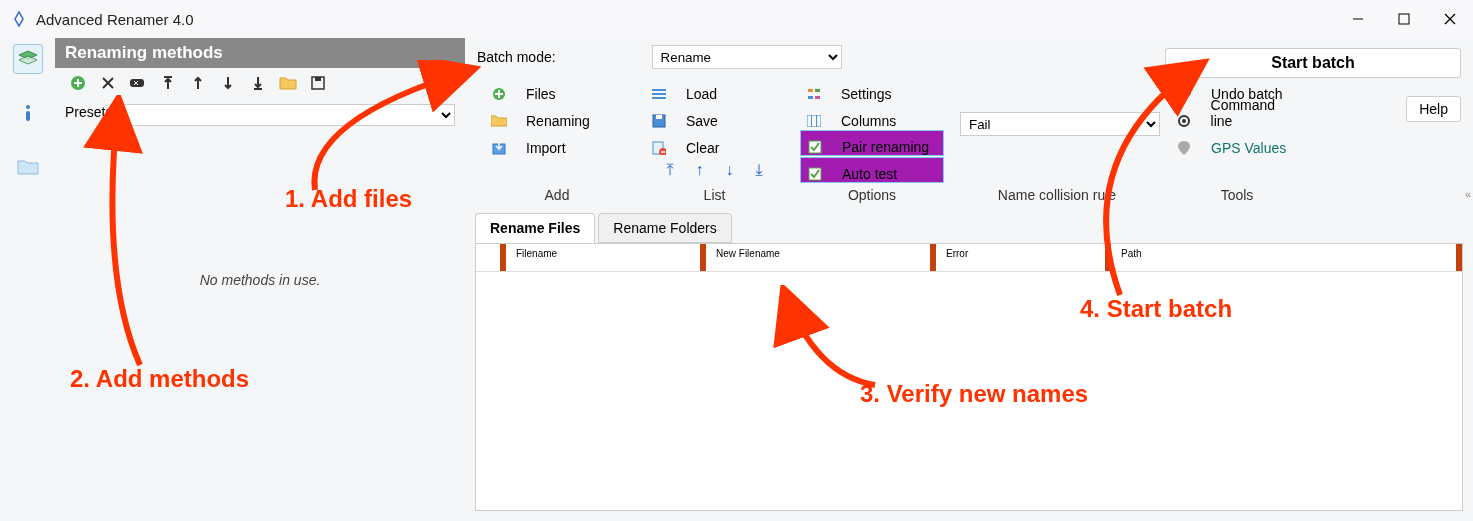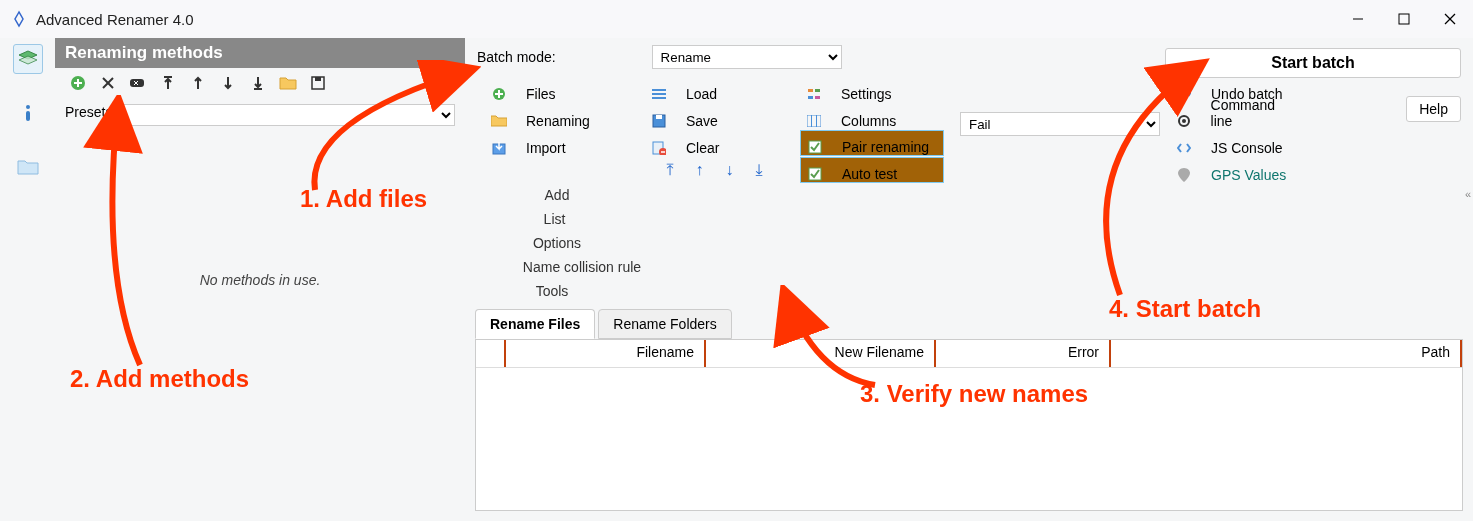--- a/index.html
+++ b/index.html
@@ -36,44 +36,44 @@
 
 .ribbon { display: flex; padding: 4px 0 0 12px; gap: 0; }
 .rib-group { display: flex; flex-direction: column; padding: 0 8px; }
 
 .batch-row { display: flex; align-items: center; gap: 4px; height: 26px; margin-bottom: 2px; }
 .batch-row label { margin-right: 8px; }
 .batch-row select { height: 24px; width: 190px; border: 1px solid #ccc; background: #fff; padding-left: 4px; }
 
 .rib-items { display: flex; flex-direction: column; gap: 1px; }
 .rib-item { display: flex; align-items: flex-end; gap: 19px; height: 26px; padding: 0 6px; cursor: pointer; }
-.rib-item.highlight { background: #a16207; border: 1px solid #7fcaf0; }
+.rib-item.highlight { background: #a21caf; border: 1px solid #7fcaf0; }
 .rib-item .ri-icon { width: 16px; height: 16px; display: flex; align-items: center; justify-content: center; }
 .rib-item.disabled { color: #0f766e; }
 
 .arrow-row { display: flex; gap: 22px; justify-content: center; margin-top: 4px; }
 .arrow-row span { font-size: 16px; color: #2266cc; }
 
 .collision-select { height: 24px; width: 200px; border: 1px solid #ccc; background: #fff; padding-left: 4px; margin-top: 36px; }
 
 .start-batch { position: absolute; right: 12px; top: 10px; width: 296px; height: 30px; background: #fff; border: 1px solid #ccc; border-radius: 3px; font-weight: bold; font-size: 16px; }
 .help-btn { position: absolute; right: 12px; top: 58px; background: #fff; border: 1px solid #ccc; border-radius: 3px; padding: 4px 12px; font-size: 14px; }
 
-.ribbon-labels { display: flex; padding-left: 12px; flex-direction: column; }
+.ribbon-labels { display: flex; padding-left: 12px; }
 .ribbon-labels span { text-align: center; font-size: 14px; color: #333; padding: 4px 0; }
 
 
 .tabs { display: flex; padding-left: 10px; margin-top: 6px; }
 .tabs .tab { padding: 6px 14px; border: 1px solid #ccc; background: #f0f0f0; border-radius: 4px 4px 0 0; margin-right: 3px; }
 .tabs .tab.active { background: #fff; font-weight: bold; border-bottom: 1px solid #fff; }
 
 
 .table-wrap { flex: 1; margin: 0 10px 10px 10px; background: #fff; border: 1px solid #ccc; }
 .table-header { display: flex; height: 28px; border-bottom: 1px solid #ddd; }
-.table-header div { padding: 4px 10px; border-right: 2px solid #c2410c; font-size: 14px; text-align: right; }
+.table-header div { padding: 4px 10px; border-right: 6px solid #c2410c; font-size: 10px; }
 .th-check { width: 30px; }
 .th-filename { width: 200px; }
 .th-newfilename { width: 230px; }
 .th-error { width: 175px; }
 .th-path { flex: 1; }
 
 
 .annot { position: absolute; color: #ff3300; font-weight: bold; font-size: 24px; pointer-events: none; z-index: 100; }
 
 svg.arrow-svg { position: absolute; pointer-events: none; z-index: 99; }
@@ -347,29 +347,20 @@
             </div>
           <div class="rib-item">
               <span class="ri-icon">
                 <svg width="14" height="14">
                   <circle cx="7" cy="7" r="5" fill="none" stroke="#333" stroke-width="2"></circle>
                   <circle cx="7" cy="7" r="2" fill="#333"></circle>
                 </svg>
               </span>
               <span>Command line</span>
             </div>
-          <div class="rib-item">
-              <span class="ri-icon">
-                <svg width="14" height="12">
-                  <polyline points="4,2 1,6 4,10" fill="none" stroke="#4a8fd8" stroke-width="2"></polyline>
-                  <polyline points="10,2 13,6 10,10" fill="none" stroke="#4a8fd8" stroke-width="2"></polyline>
-                </svg>
-              </span>
-              <span>JS Console</span>
-            </div>
           <div class="rib-item disabled">
               <span class="ri-icon">
                 <svg width="12" height="14">
                   <path d="M6 0 C2 0 0 3 0 5 C0 9 6 14 6 14 C6 14 12 9 12 5 C12 3 10 0 6 0 Z" fill="#aaa"></path>
                 </svg>
               </span>
               <span>GPS Values</span>
             </div>
         </div>
       </div>
@@ -403,21 +394,21 @@
 </div>
 
 <svg class="arrow-svg" style="left:275px; top:60px;" width="220" height="150">
   <defs>
       <marker id="ah1" markerWidth="10" markerHeight="10" refX="8" refY="5" orient="auto">
         <polygon points="0,0 10,5 0,10" fill="#ff3300"></polygon>
       </marker>
     </defs>
   <path d="M 40 130 Q 30 60 195 10" fill="none" stroke="#ff3300" stroke-width="6" marker-end="url(#ah1)"></path>
 </svg>
-<div class="annot" style="left:300px; top:185px;">1. Add files</div>
+<div class="annot" style="left:285px; top:185px;">1. Add files</div>
 
 <svg class="arrow-svg" style="left:70px; top:95px;" width="100" height="280">
   <defs>
       <marker id="ah2" markerWidth="10" markerHeight="10" refX="8" refY="5" orient="auto">
         <polygon points="0,0 10,5 0,10" fill="#ff3300"></polygon>
       </marker>
     </defs>
   <path d="M 70 270 Q 30 180 48 8" fill="none" stroke="#ff3300" stroke-width="6" marker-end="url(#ah2)"></path>
 </svg>
 <div class="annot" style="left:70px; top:365px;">2. Add methods</div>
@@ -433,13 +424,13 @@
 <div class="annot" style="left:860px; top:380px;">3. Verify new names</div>
 
 <svg class="arrow-svg" style="left:1070px; top:55px;" width="150" height="250">
   <defs>
       <marker id="ah4" markerWidth="10" markerHeight="10" refX="8" refY="5" orient="auto">
         <polygon points="0,0 10,5 0,10" fill="#ff3300"></polygon>
       </marker>
     </defs>
   <path d="M 50 240 Q 0 100 130 10" fill="none" stroke="#ff3300" stroke-width="6" marker-end="url(#ah4)"></path>
 </svg>
-<div class="annot" style="left:1080px; top:295px;margin-left:29px;">4. Start batch</div>
+<div class="annot" style="left:1080px; top:295px;">4. Start batch</div>
 
 </body></html>

